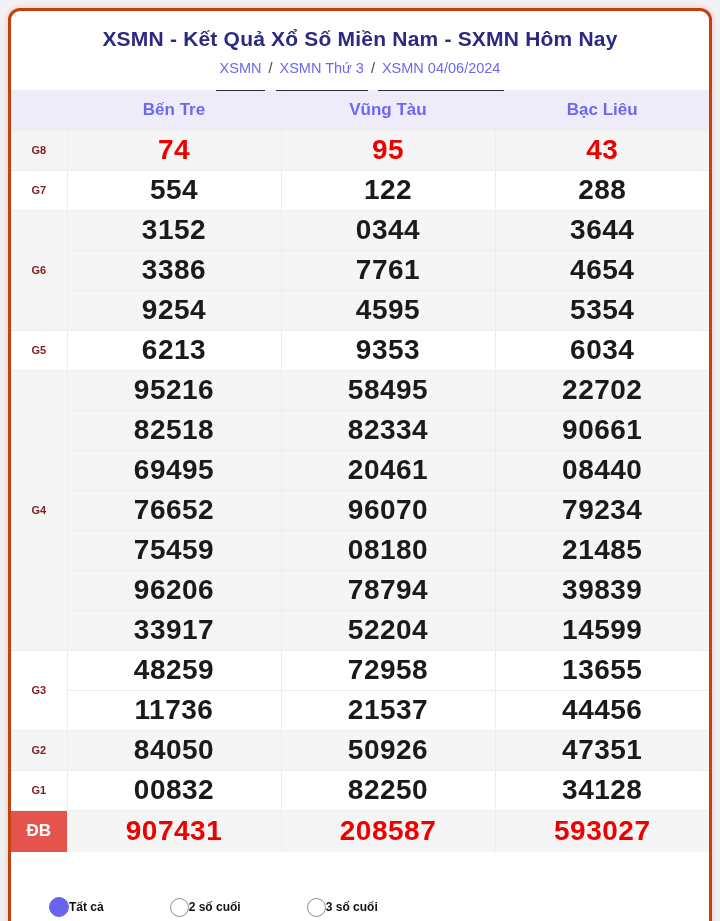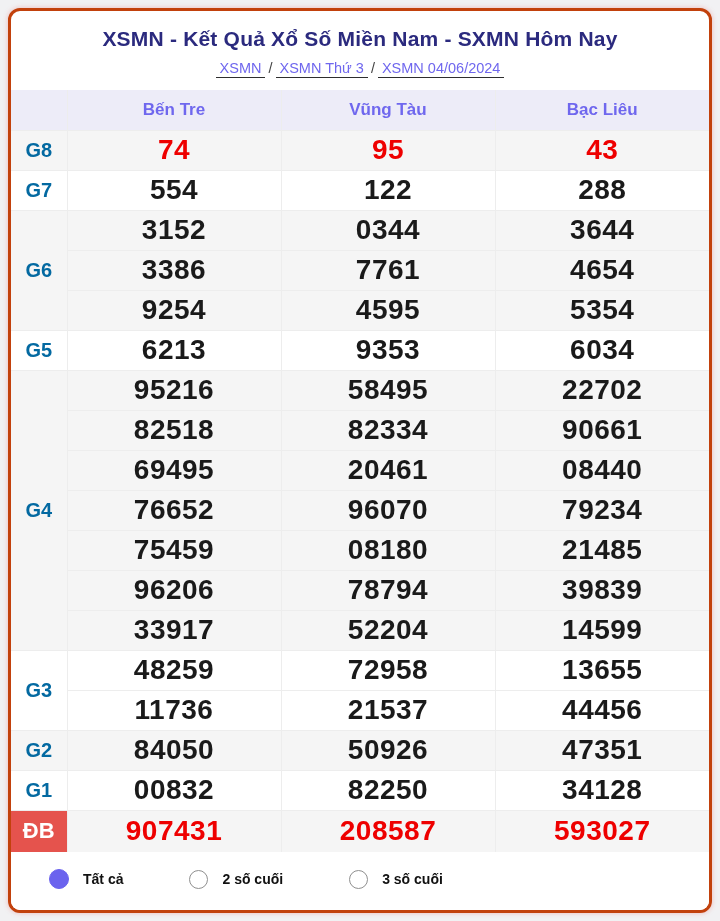--- a/index.html
+++ b/index.html
@@ -26,21 +26,21 @@
   }
   .breadcrumb {
     margin-top:9px;
     font-size:14.5px;
     color:#333;
   }
   .bc-link {
     color:#6f67ee;
     text-decoration:none;
     border-bottom:1.5px solid #2e2e2e;
-    padding:0 4px 1px;
+    padding:0 4px 14px;
     font-weight:500;
   }
   .bc-sep { color:#444; margin:0 3px; }
   table.results {
     width:100%;
     border-collapse:collapse;
     margin-top:14px;
     table-layout:fixed;
     padding-left:28px;
   }
@@ -51,52 +51,52 @@
     font-size:17px;
     font-weight:bold;
     height:40px;
     text-align:center;
   }
   tbody td { height:40px; text-align:center; border-top:1px solid #ededed; }
   thead th:not(:last-child), tbody td:not(:last-child) { border-right:1px solid #ededed; }
   tr.shade td { background:#f5f5f5; }
   tr.plain td { background:#ffffff; }
   td.plabel {
-    font-size:20px;
-    font-weight:bold;
-    color:#0369a1;
+    font-size:11px;
+    font-weight:bold;
+    color:#7f1d1d;
   }
   td.val {
     font-size:28px;
     font-weight:bold;
     color:#1a1a1a;
     letter-spacing:0.5px;
   }
   td.val.red { color:#ee0000; }
   tr.special-row td { height:42px; }
   td.plabel.special {
     background:#e5534d !important;
     color:#ffffff;
-    font-size:22px;
+    font-size:17px;
   }
   .filters {
     display:flex;
     align-items:center;
     gap:66px;
     padding:17px 0 21px 38px;
     background:#ffffff;
   }
   .radio-option {
     display:flex;
     align-items:center;
-    gap:14px;
     cursor:pointer;
-    font-size:14px;
+    font-size:12px;
     font-weight:600;
     color:#111;
+    margin-top:28px;
   }
   .radio-dot {
     width:19px; height:19px;
     border-radius:50%;
     border:1.5px solid #8f8f8f;
     background:#fff;
     display:inline-block;
   }
   .radio-dot.on {
     background:#6b63ee;

